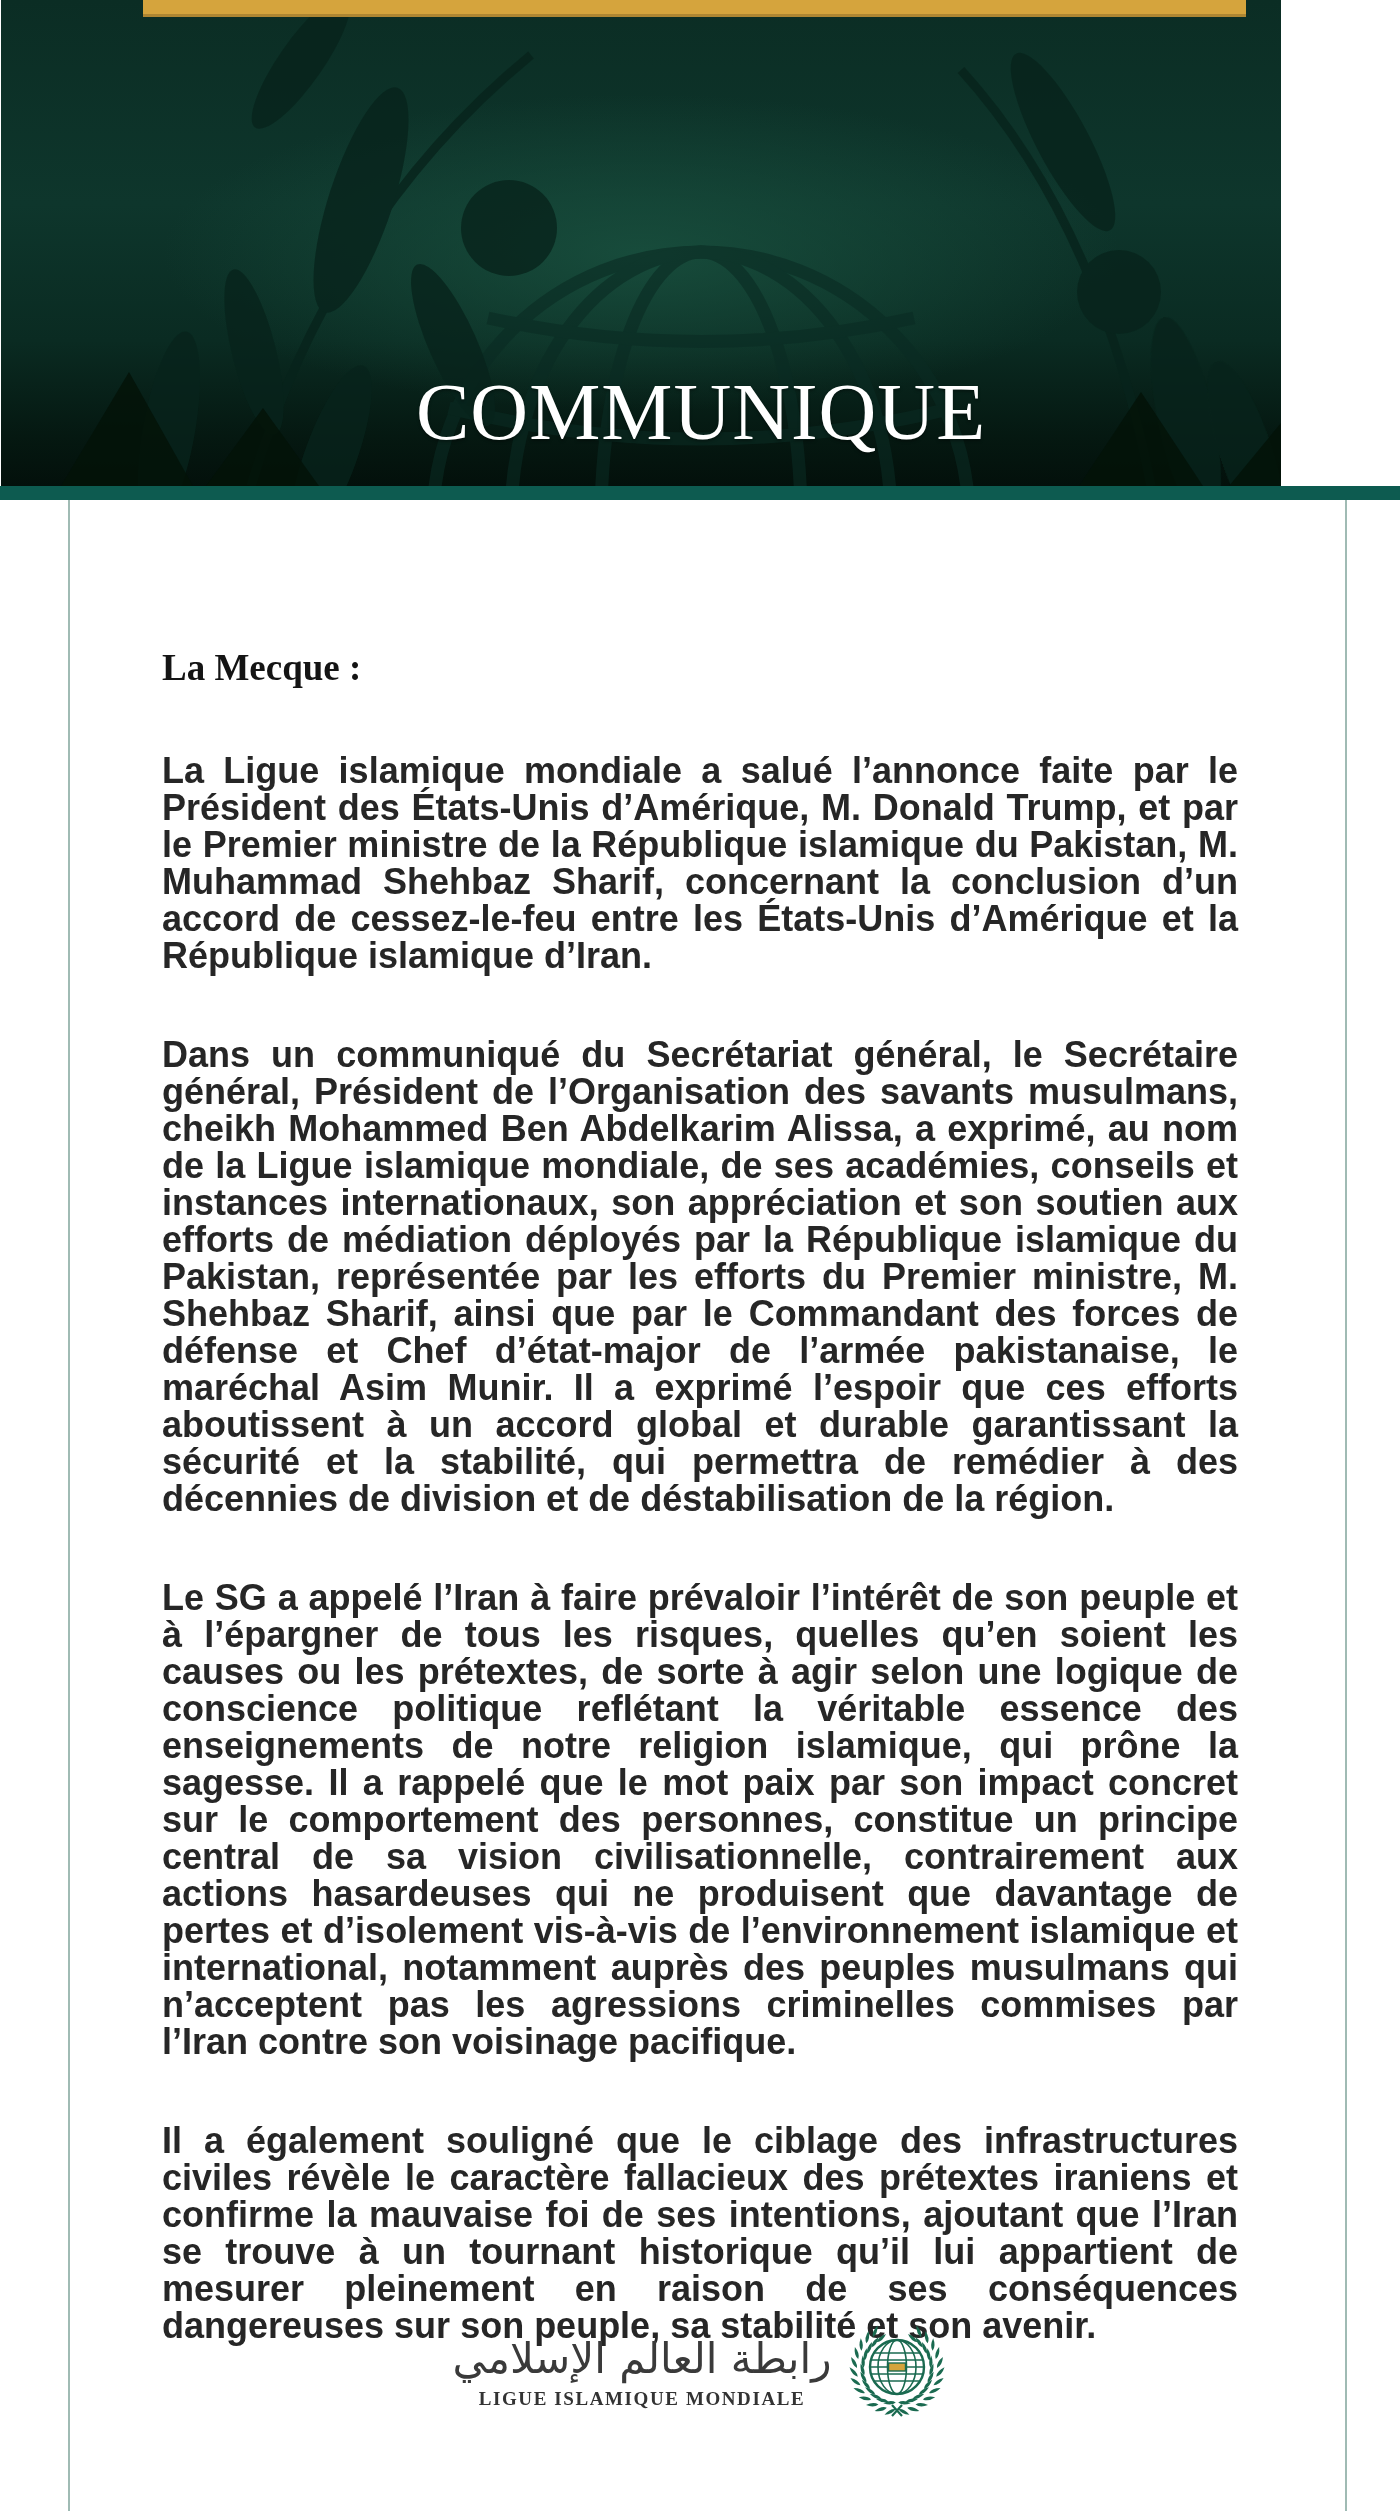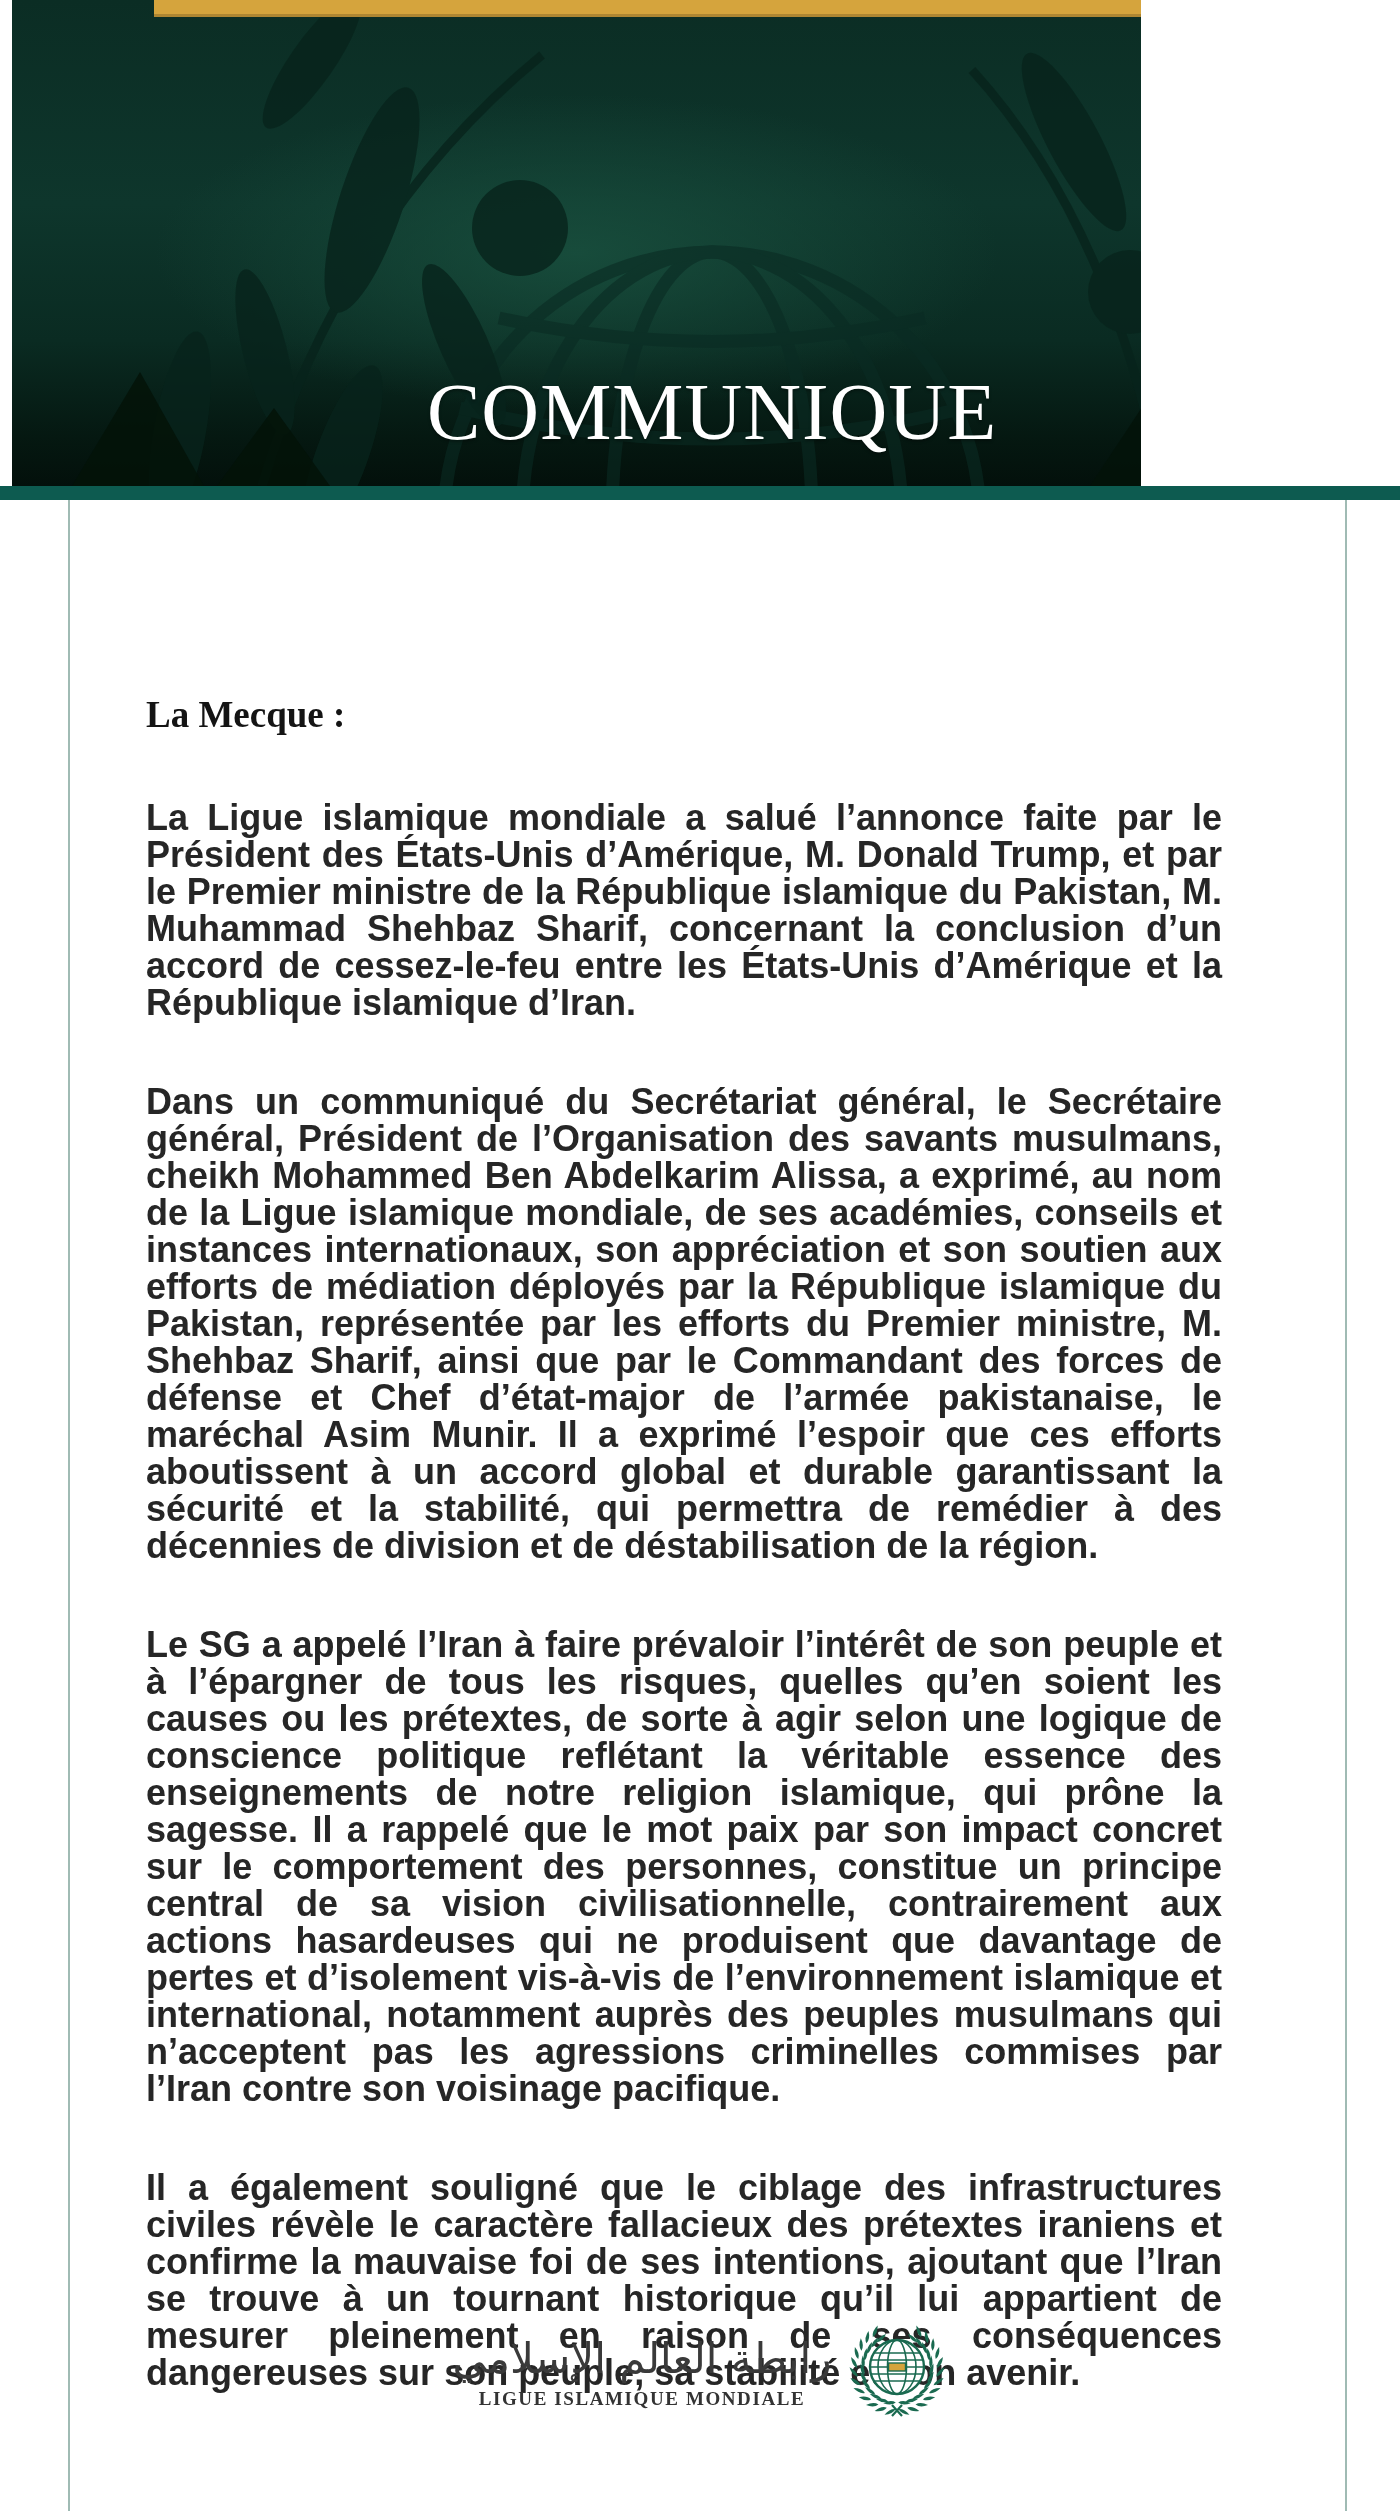--- a/index.html
+++ b/index.html
@@ -6,21 +6,21 @@
   body {
     width: 1400px; height: 2511px;
     position: relative;
     background: #ffffff;
     overflow: hidden;
     font-family: "Liberation Sans", sans-serif;
   }
 
   
   .header {
-    position: absolute; left: 12px; top: 0; width: 1129px; height: 486px;
+    position: absolute; left: 1px; top: 0; width: 1280px; height: 486px;
     overflow: hidden;
     background:
       radial-gradient(55% 48% at 50% 52%, rgba(26,82,64,0.80) 0%, rgba(26,82,64,0) 68%),
       linear-gradient(180deg, #0B2D24 0%, #0E362C 42%, #0A2B22 70%, #051811 90%, #03100B 100%);
   }
   .hdr-art { position: absolute; left: 0; top: 0; width: 1400px; height: 486px; }
   .gold-bar {
     position: absolute; left: 142px; top: 0; width: 1103px; height: 17px;
     background: #D5A43D;
     box-shadow: inset 0 -3px 0 rgba(0,0,0,0.18);
@@ -42,23 +42,22 @@
   
   .rule {
     position: absolute; top: 500px; bottom: 0; width: 2px;
     background: #8FAFA7; opacity: 0.85;
   }
   .rule-left  { left: 68px; }
   .rule-right { left: 1345px; }
 
   
   .content {
-    position: absolute; left: 146px; top: 646px; width: 1076px;
+    position: absolute; left: 162px; top: 646px; width: 1076px;
     color: #262626;
-    margin-top: 47px;
   }
   .dateline {
     font-family: "Liberation Serif", serif;
     font-size: 37px; font-weight: 700; line-height: 1.2;
     color: #141414;
     margin: 0 0 62px 0;
   }
   .content p {
     font-size: 36px; font-weight: 600; line-height: 37px;
     text-align: justify;

